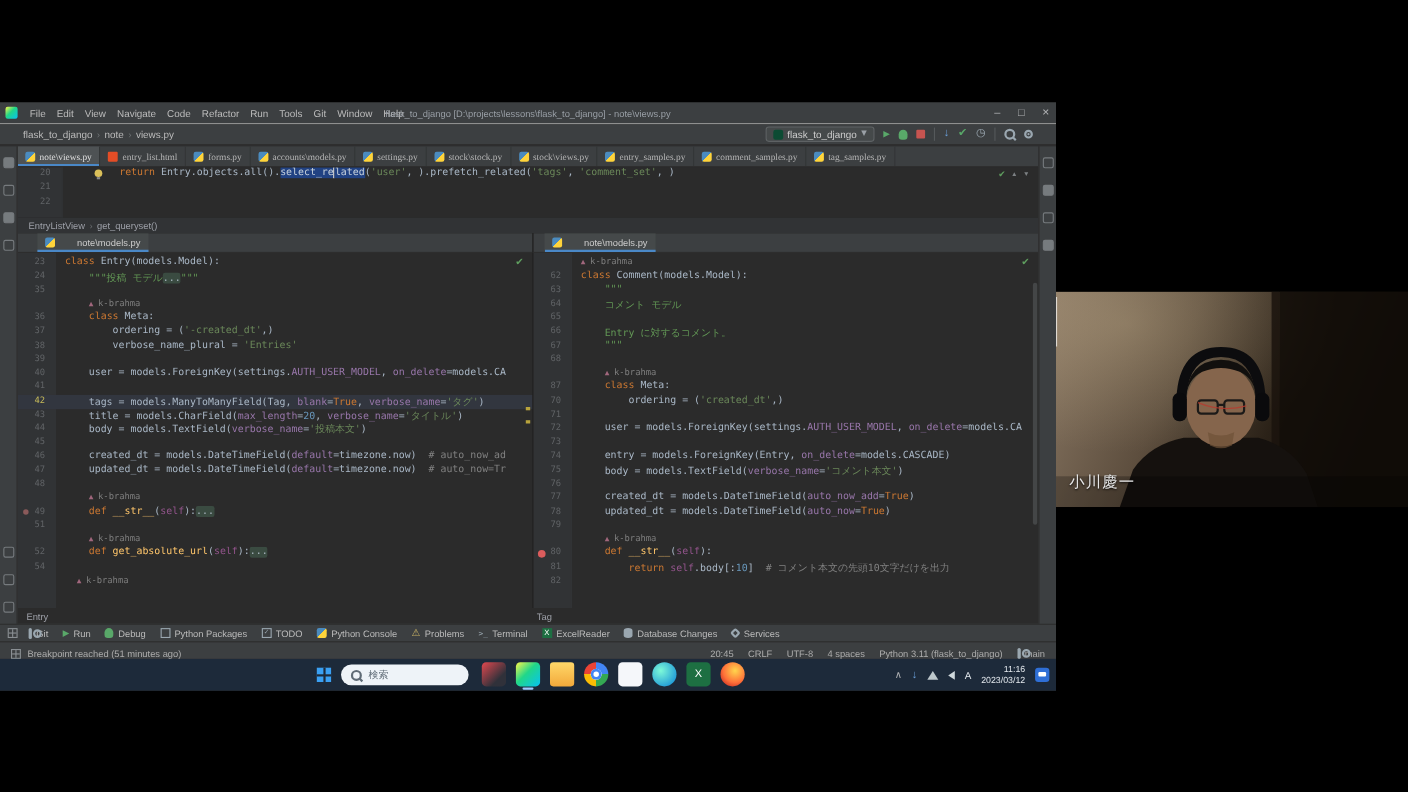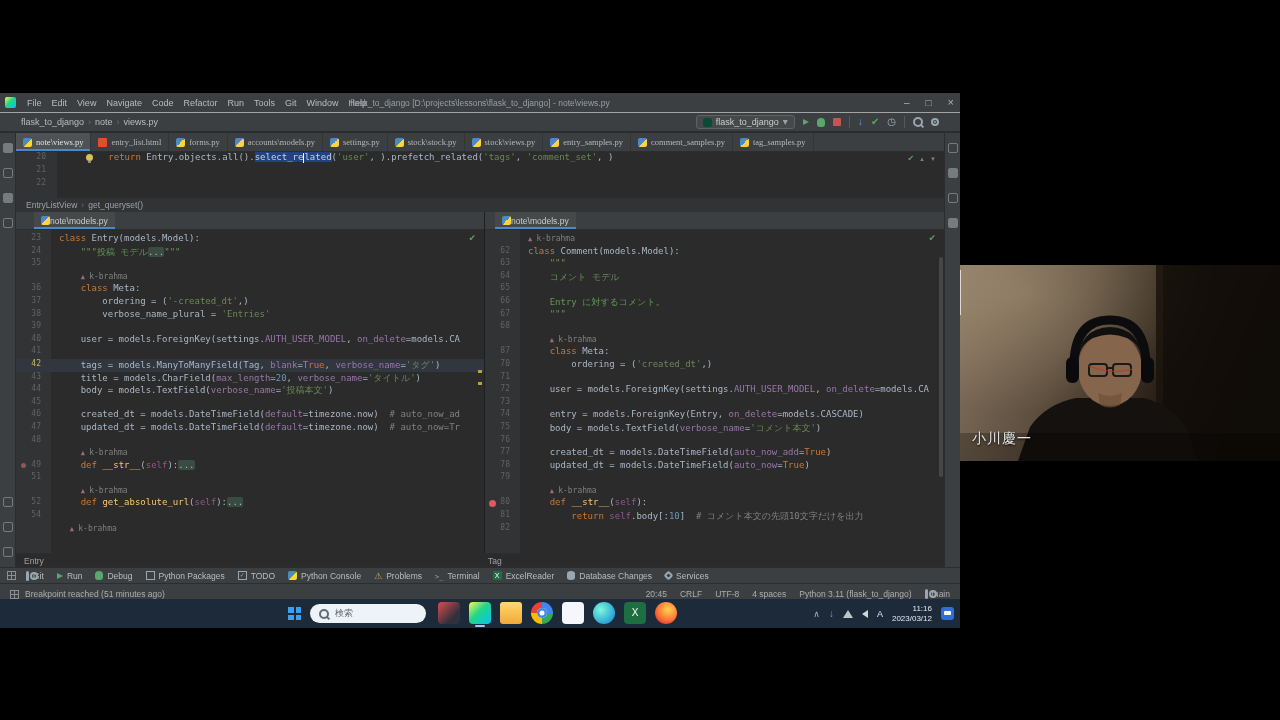--- a/index.html
+++ b/index.html
@@ -88,21 +88,21 @@
   .crumbbar{position:absolute;left:16px;top:105px;right:16px;height:14px;background:#313335;font-size:8.5px;color:#9da0a8;
             display:flex;align-items:center;padding-left:10px;box-sizing:border-box;}
 
   
   .split{position:absolute;left:16px;top:119px;right:16px;height:341px;display:flex;}
   .pane{position:relative;overflow:hidden;background:#2b2b2b;}
   .pane.left{width:468px;border-right:1px solid #1f1f1f;}
   .pane.right{flex:1;}
   .pane-tabs{height:17px;background:#3c3f41;border-bottom:1px solid #2d2d2d;display:flex;align-items:center;font-size:8.5px;color:#ccc;}
   .pane.left .pane-tabs{padding-left:18px;} .pane.right .pane-tabs{padding-left:10px;}
-  .pane-tab{display:flex;align-items:center;gap:0;height:100%;padding:0 7px;background:#45494a;box-shadow:inset 0 -2px 0 #4a88c7;}
+  .pane-tab{display:flex;align-items:center;gap:20px;height:100%;padding:0 7px;background:#45494a;box-shadow:inset 0 -2px 0 #4a88c7;}
   .pane-body{position:absolute;left:0;top:18px;right:0;bottom:0;padding-top:3px;}
   .pane-body .gfill{width:34px;}
   .pane-body .ln{width:25px;padding-right:8px;}
   .pane-check{position:absolute;top:21px;right:8px;color:#5f9e5f;font-size:9px;z-index:4;}
   .ymark{position:absolute;right:2px;width:4px;height:3px;background:#b8a33c;z-index:4;}
   .vthumb{position:absolute;right:1px;top:45px;width:4px;height:220px;background:#5a5d5e;border-radius:2px;opacity:.55;z-index:4;}
 
   .pane-crumbs{position:absolute;left:16px;top:460px;right:16px;height:14px;background:#2b2b2b;border-top:1px solid #2d2d2d;
                font-size:8.5px;color:#9da0a8;}
   .pane-crumbs .pc-left{position:absolute;left:8px;top:2px;}

